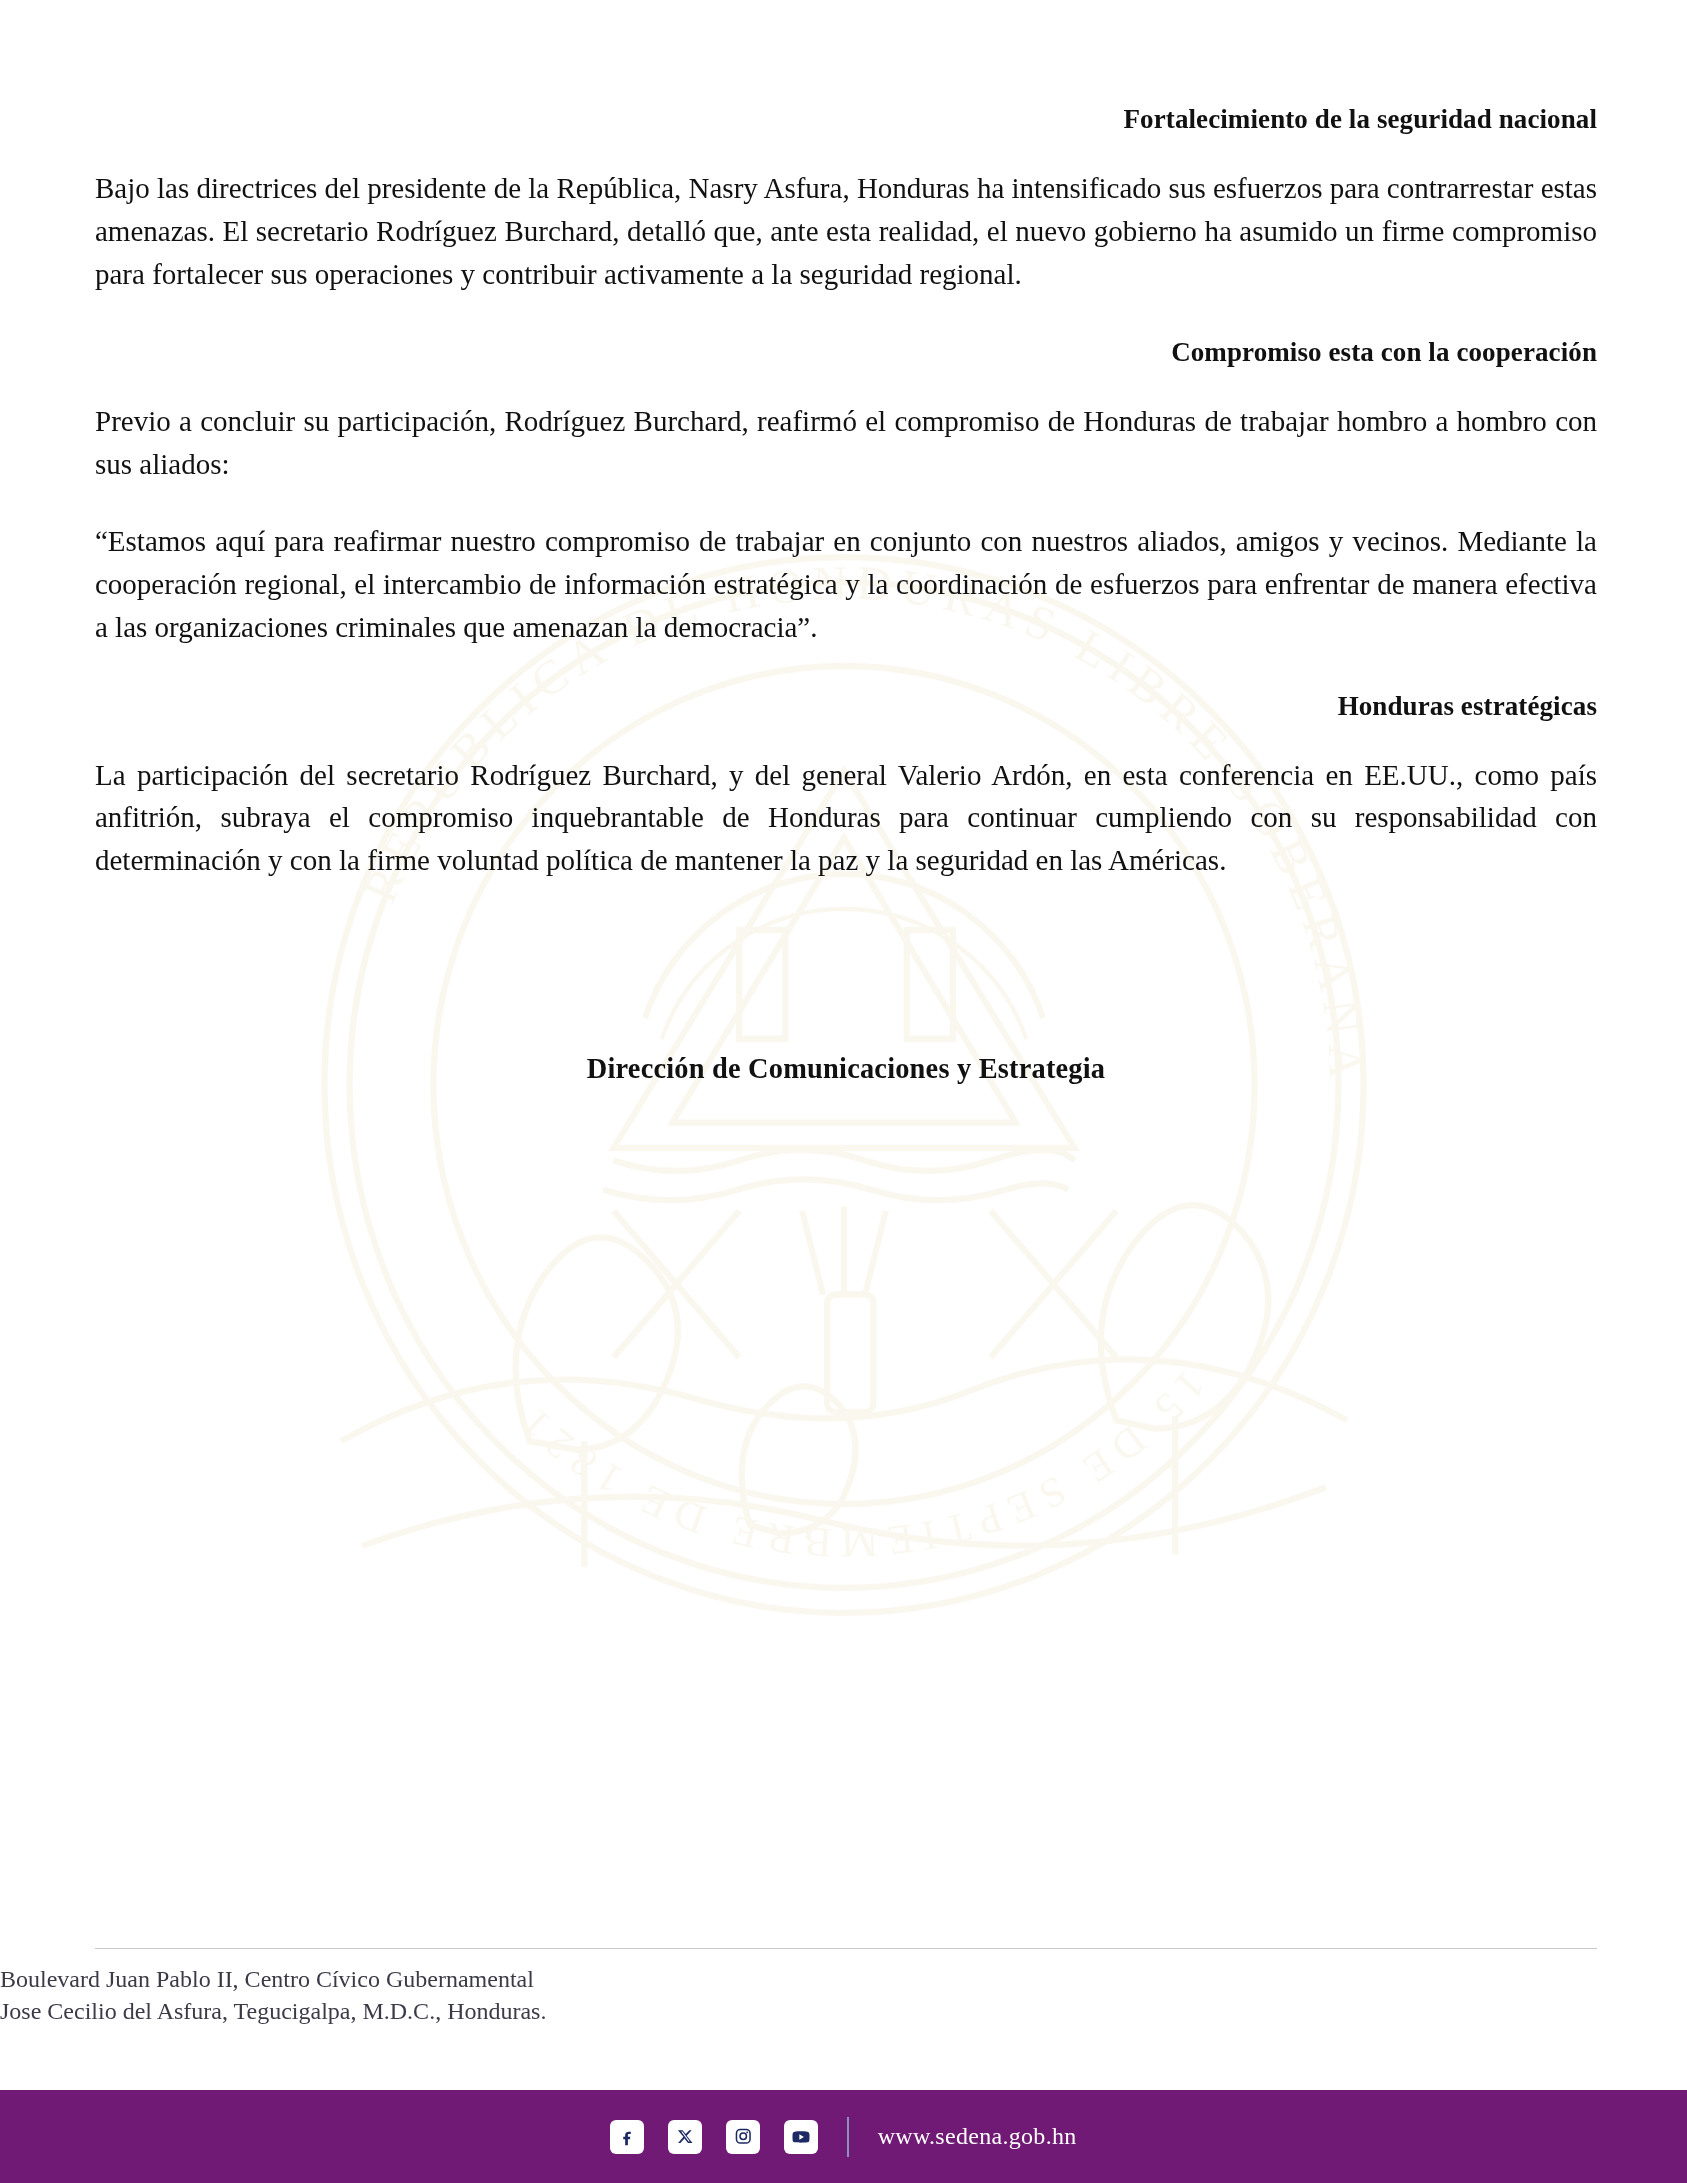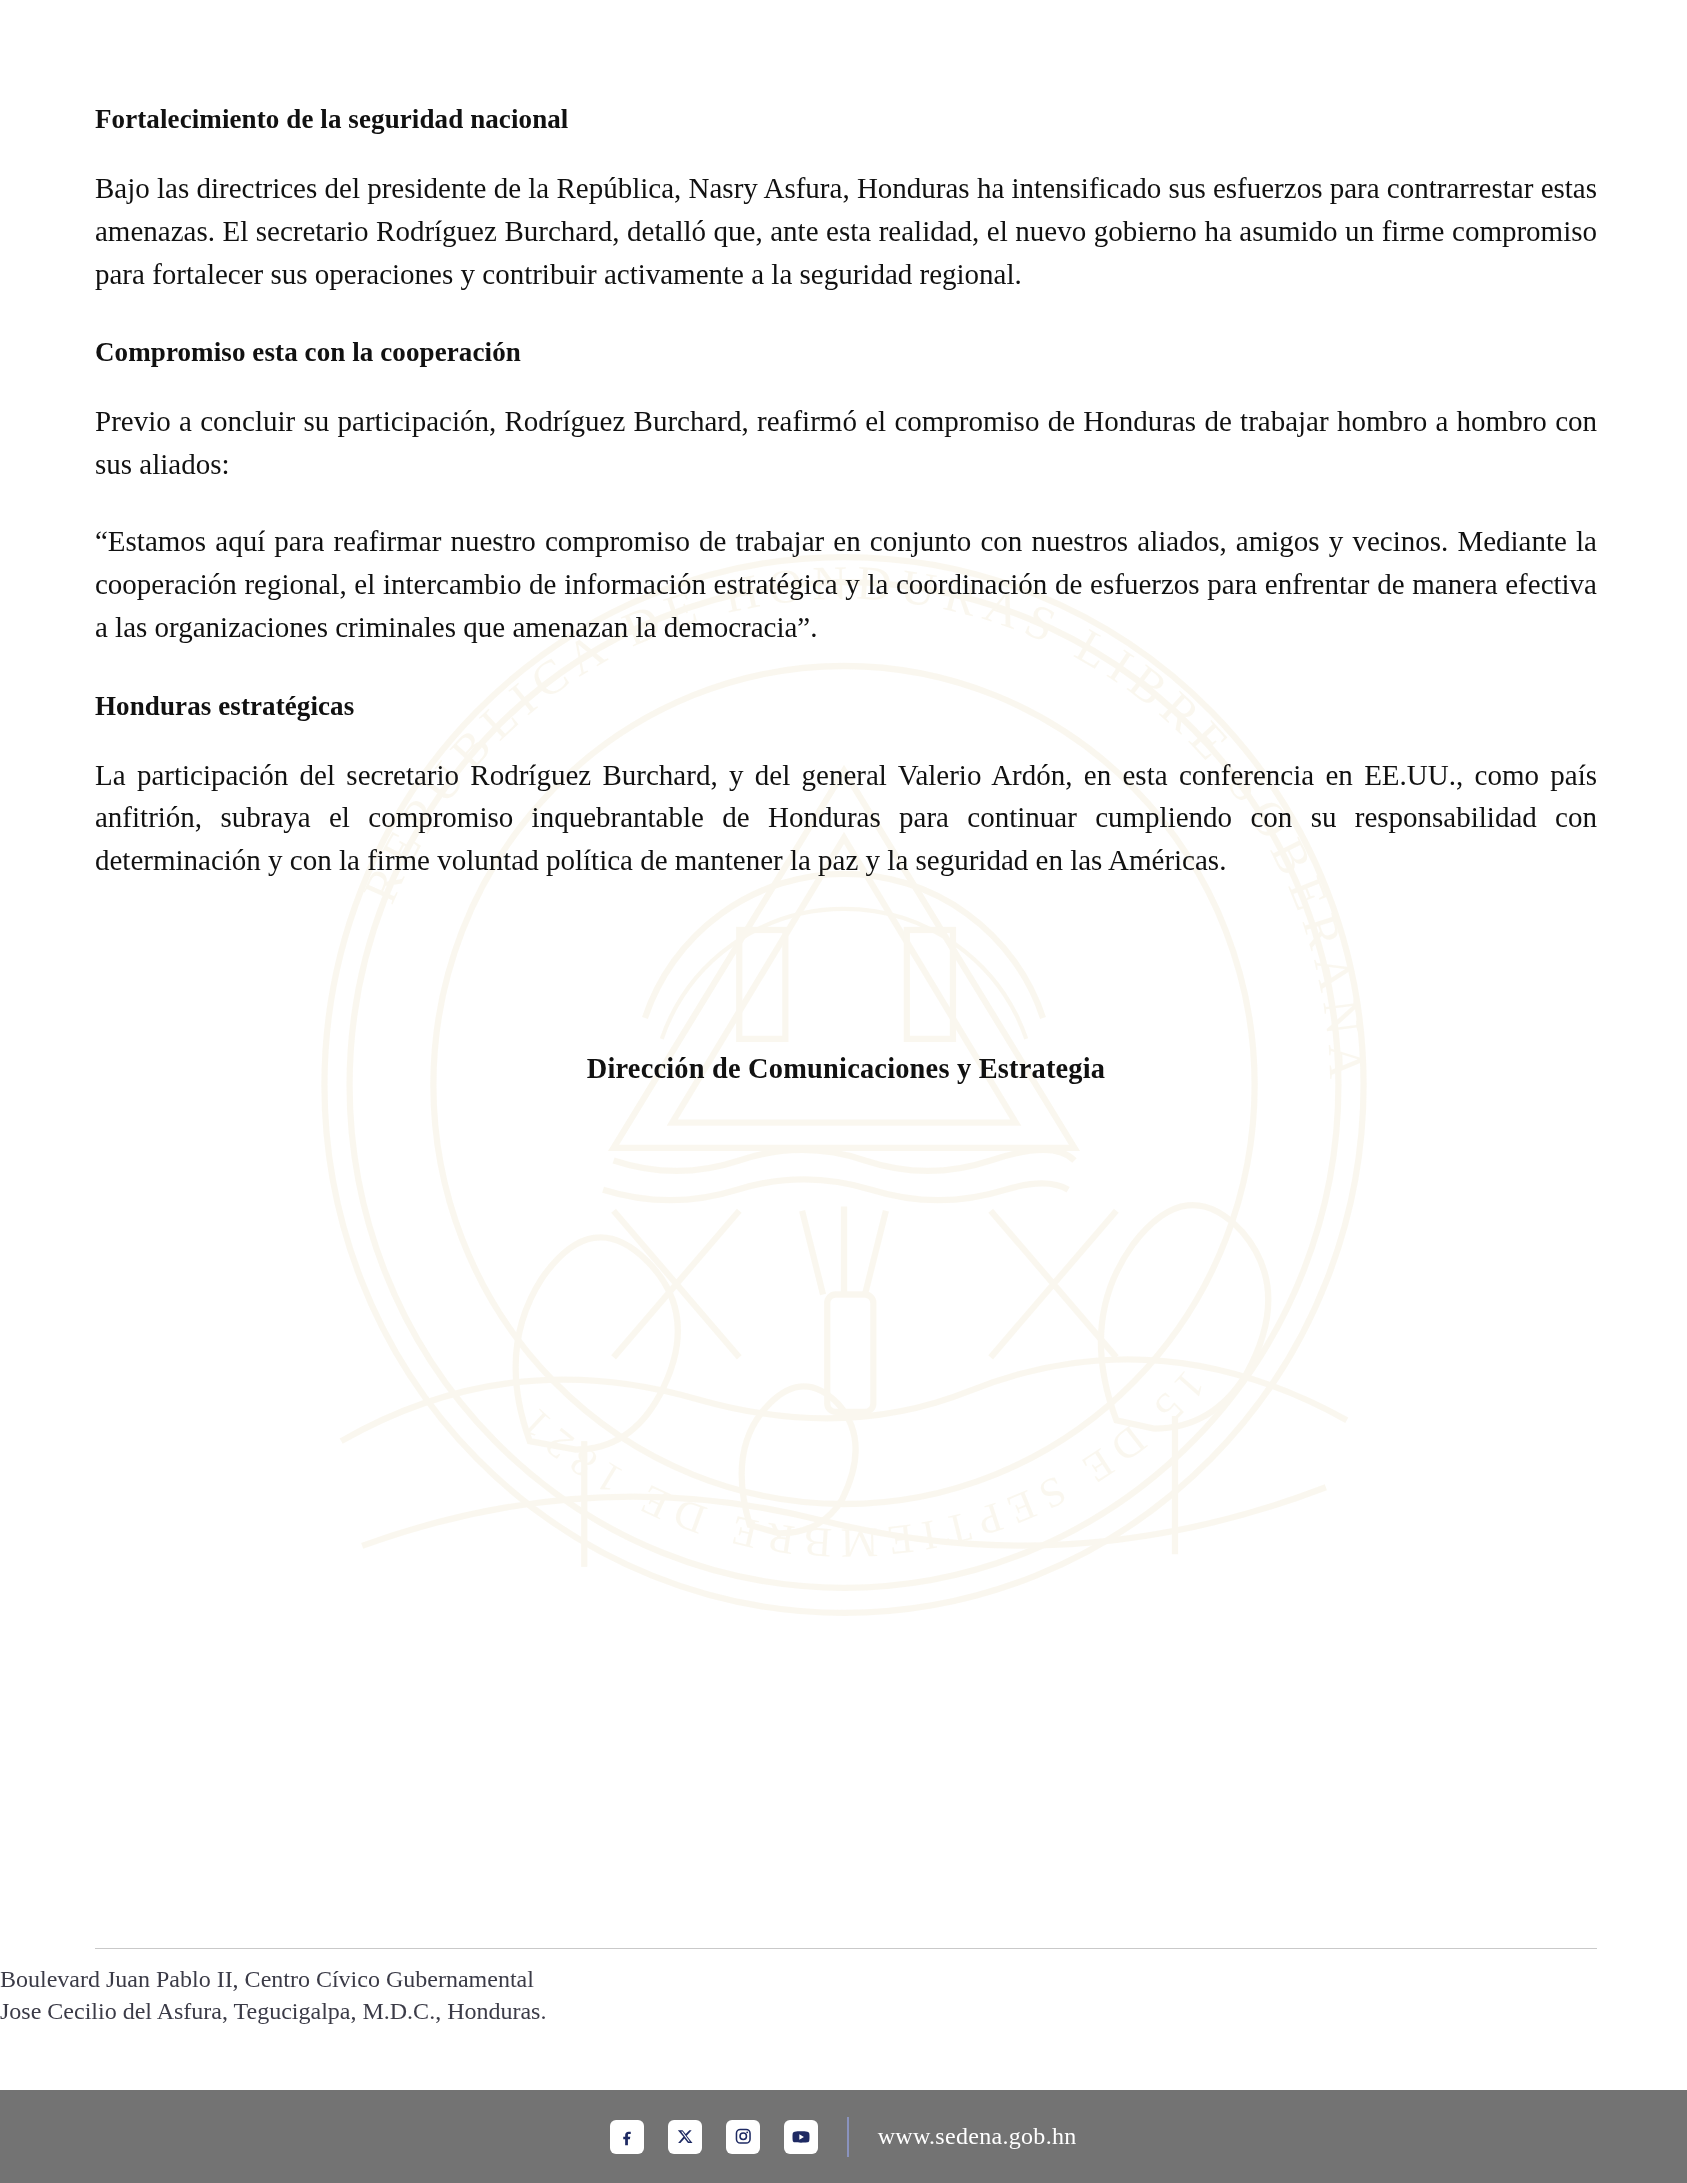--- a/index.html
+++ b/index.html
@@ -47,20 +47,21 @@
   }
 
   h2.section-heading {
     font-family: "Liberation Serif", serif;
     font-weight: bold;
     font-size: 27px;
     line-height: 1.25;
     margin: 0 0 30px 0;
     color: #111111;
     letter-spacing: 0.1px;
+    text-align: right;
   }
 
   p.para {
     font-family: "Liberation Serif", serif;
     font-size: 29px;
     line-height: 1.48;
     margin: 0 0 34px 0;
     text-align: justify;
     text-justify: inter-word;
     color: #111111;
@@ -102,21 +103,21 @@
     line-height: 1.33;
     color: #3b3b47;
   }
 
   .footer-bar {
     position: absolute;
     left: 0;
     bottom: 0;
     width: 1687px;
     height: 93px;
-    background: #737373;
+    background: #701a75;
     z-index: 3;
     display: flex;
     align-items: center;
     justify-content: center;
   }
 
   .social-group {
     display: flex;
     align-items: center;
     gap: 24px;

